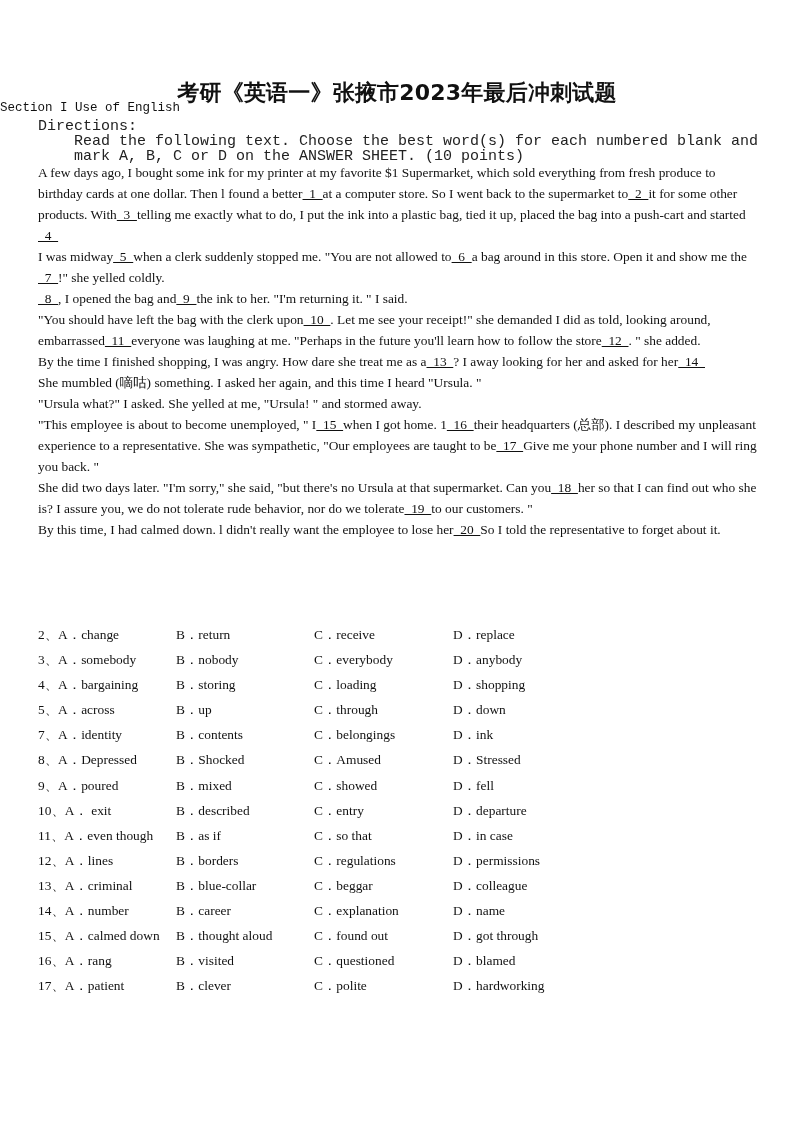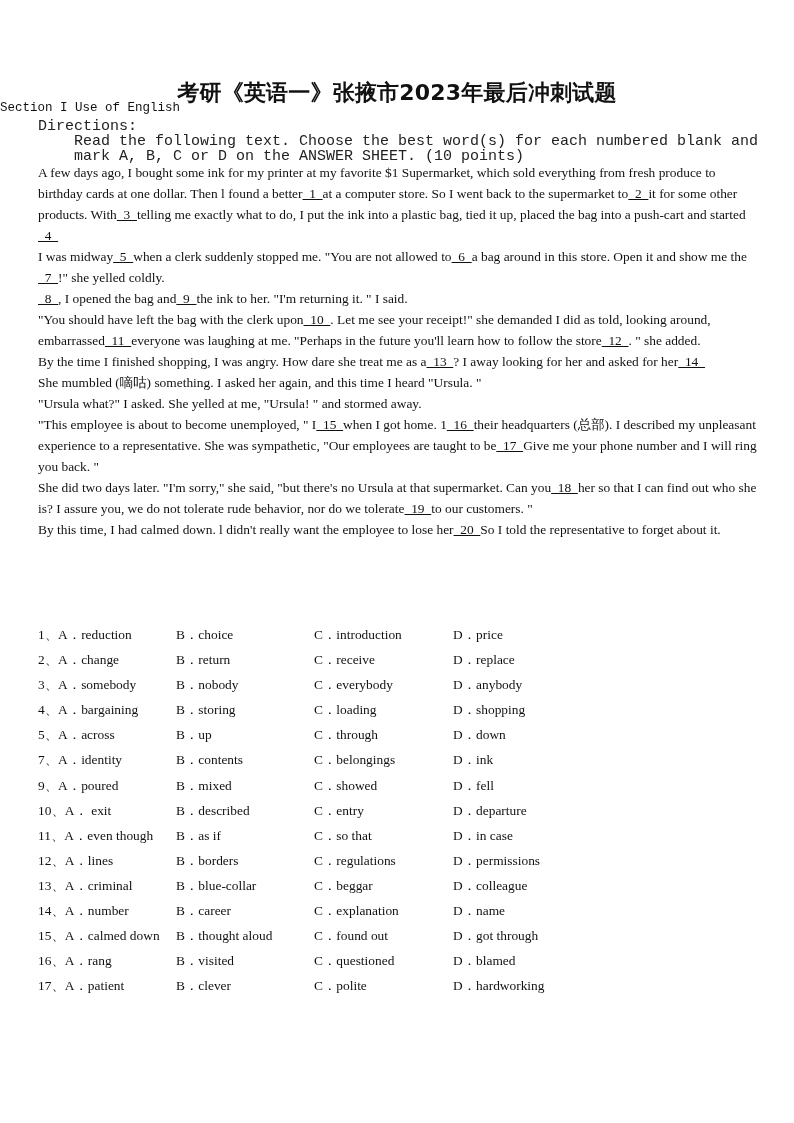--- a/index.html
+++ b/index.html
@@ -42,26 +42,20 @@
       <p><span>By the time I finished shopping, I was angry. How dare she treat me as a</span><span class="blank">  13  </span><span>? I away looking for her and asked for her</span><span class="blank">  14  </span><span></span></p>
       <p><span>She mumbled (嘀咕) something. I asked her again, and this time I heard "Ursula. "</span></p>
       <p><span> "Ursula what?" I asked. She yelled at me,  "Ursula! " and stormed away.</span></p>
       <p><span>"This employee is about to become unemployed, " I</span><span class="blank">  15  </span><span>when I got home. 1</span><span class="blank">  16  </span><span>their headquarters (总部). I described my unpleasant experience to a representative. She was sympathetic, "Our employees are taught to be</span><span class="blank">  17  </span><span>Give me your phone number and I will ring you back. "</span></p>
       <p><span>She did two days later. "I'm sorry," she said, "but there's no Ursula at that supermarket. Can you</span><span class="blank">  18  </span><span>her so that I can find out who she is? I assure you, we do not tolerate rude behavior, nor do we tolerate</span><span class="blank">  19  </span><span>to our customers. "</span></p>
       <p><span>By this time, I had calmed down. l didn't really want the employee to lose her</span><span class="blank">  20  </span><span>So I told the representative to forget about it.</span></p>
     </div>
 
   <div class="options" id="options">
       <div class="opt-row">
-        <span class="c-a">1、A．reduction</span>
-        <span class="c-b">B．choice</span>
-        <span class="c-c">C．introduction</span>
-        <span class="c-d">D．price</span>
-      </div>
-      <div class="opt-row">
         <span class="c-a">2、A．change</span>
         <span class="c-b">B．return</span>
         <span class="c-c">C．receive</span>
         <span class="c-d">D．replace</span>
       </div>
       <div class="opt-row">
         <span class="c-a">3、A．somebody</span>
         <span class="c-b">B．nobody</span>
         <span class="c-c">C．everybody</span>
         <span class="c-d">D．anybody</span>
@@ -76,20 +70,26 @@
         <span class="c-a">5、A．across</span>
         <span class="c-b">B．up</span>
         <span class="c-c">C．through</span>
         <span class="c-d">D．down</span>
       </div>
       <div class="opt-row">
         <span class="c-a">7、A．identity</span>
         <span class="c-b">B．contents</span>
         <span class="c-c">C．belongings</span>
         <span class="c-d">D．ink</span>
+      </div>
+      <div class="opt-row">
+        <span class="c-a">8、A．Depressed</span>
+        <span class="c-b">B．Shocked</span>
+        <span class="c-c">C．Amused</span>
+        <span class="c-d">D．Stressed</span>
       </div>
       <div class="opt-row">
         <span class="c-a">9、A．poured</span>
         <span class="c-b">B．mixed</span>
         <span class="c-c">C．showed</span>
         <span class="c-d">D．fell</span>
       </div>
       <div class="opt-row">
         <span class="c-a">10、A． exit</span>
         <span class="c-b">B．described</span>

